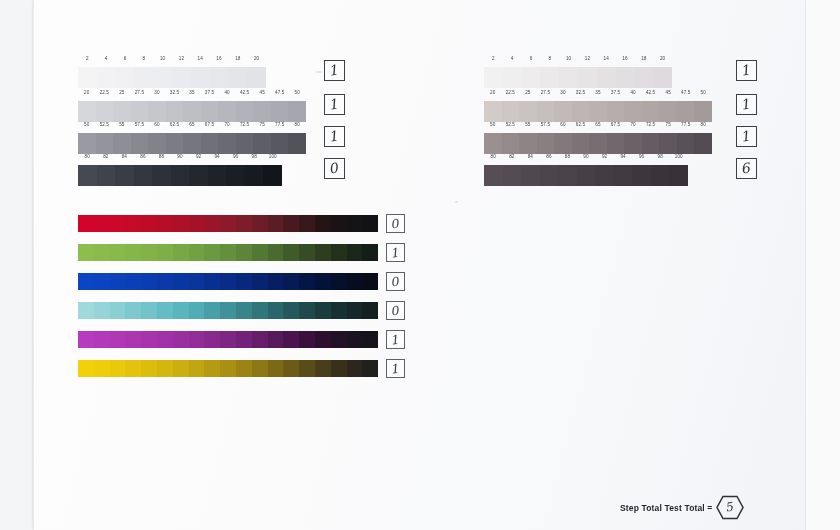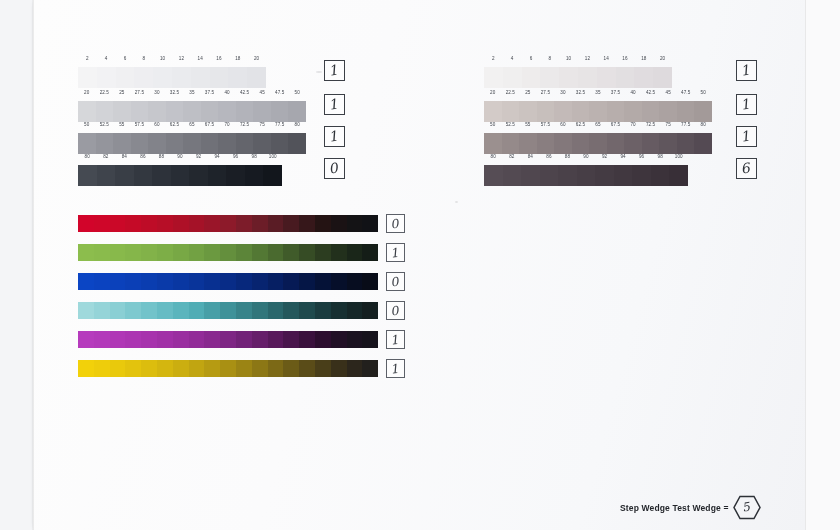--- a/index.html
+++ b/index.html
@@ -511,20 +511,20 @@
         <div class="step" style="background: rgb(44, 38, 28);"></div>
         <div class="step" style="background: rgb(34, 32, 29);"></div>
       </div>
     </div>
     <div class="cbox" style="left: 386px; top: 359px;">
       <span class="mark">1</span>
     </div>
   </div>
 
 <div id="footer">
-  <span class="ftext">Step Wedge Test Wedge =</span>
+  <span class="ftext">Step Total Test Total =</span>
   <span class="hexbox">
     <svg width="28" height="25" viewBox="0 0 28 25">
       <polygon points="7,1.5 21,1.5 27,12.5 21,23.5 7,23.5 1,12.5" fill="none" stroke="#2d3137" stroke-width="1.5"></polygon>
     </svg>
     <span class="mark">5</span>
   </span>
 </div>
 
 </body></html>

